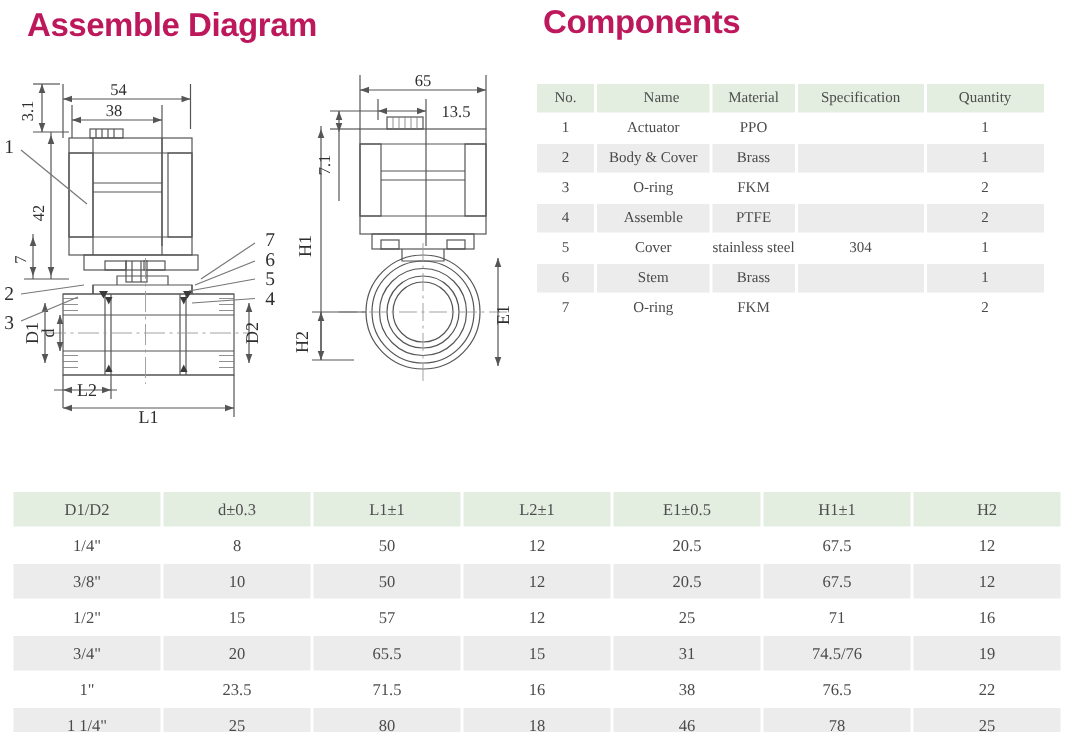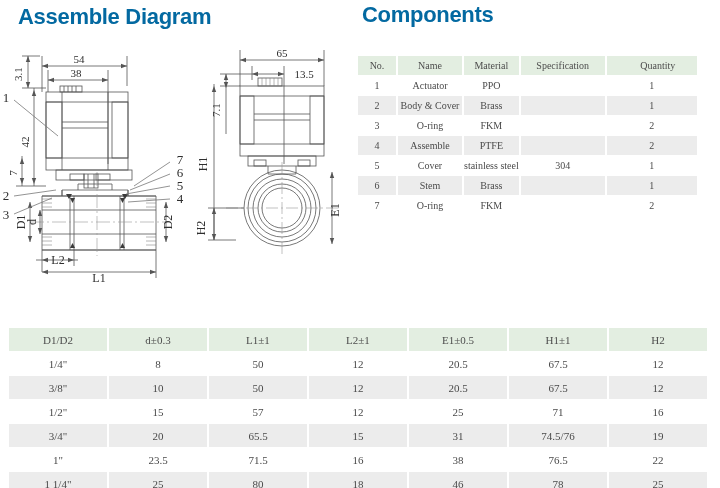--- a/index.html
+++ b/index.html
@@ -13,21 +13,21 @@
     position: relative;
     font-family: "Liberation Sans", sans-serif;
     color: #3a3a3a;
     overflow: hidden;
   }
   .title {
     position: absolute;
     font-weight: bold;
     font-size: 22px;
     letter-spacing: -0.3px;
-    color: #0369a1;
+    color: #be185d;
     white-space: nowrap;
   }
   #title-assemble { left: 18px; top: 4px; }
   #title-components { left: 362px; top: 2px; }
 
   
   .tbl {
     position: absolute;
     border-collapse: separate;
     border-spacing: 2px 1px;
@@ -49,24 +49,24 @@
   }
   .tbl td {
     height: 19px;
   }
   .tbl tr.odd td { background: #ffffff; }
   .tbl tr.even td { background: #ececec; }
 
   
   #components-table { left: 356px; top: 55px; }
   #components-table .c0 { width: 38px; }
-  #components-table .c1 { width: 64px; }
+  #components-table .c1 { width: 64px; padding-left: 11px; }
   #components-table .c2 { width: 51px; }
   #components-table .c3 { width: 84px; }
-  #components-table .c4 { width: 78px; padding-left: 12px; }
+  #components-table .c4 { width: 78px; }
 
   
   #dimension-table { left: 7px; top: 327px; font-size: 11px; }
   #dimension-table th, #dimension-table td { height: 23px; }
   #dimension-table .dc { width: 98px; }
 
   
   .drawing {
     position: absolute;
   }

